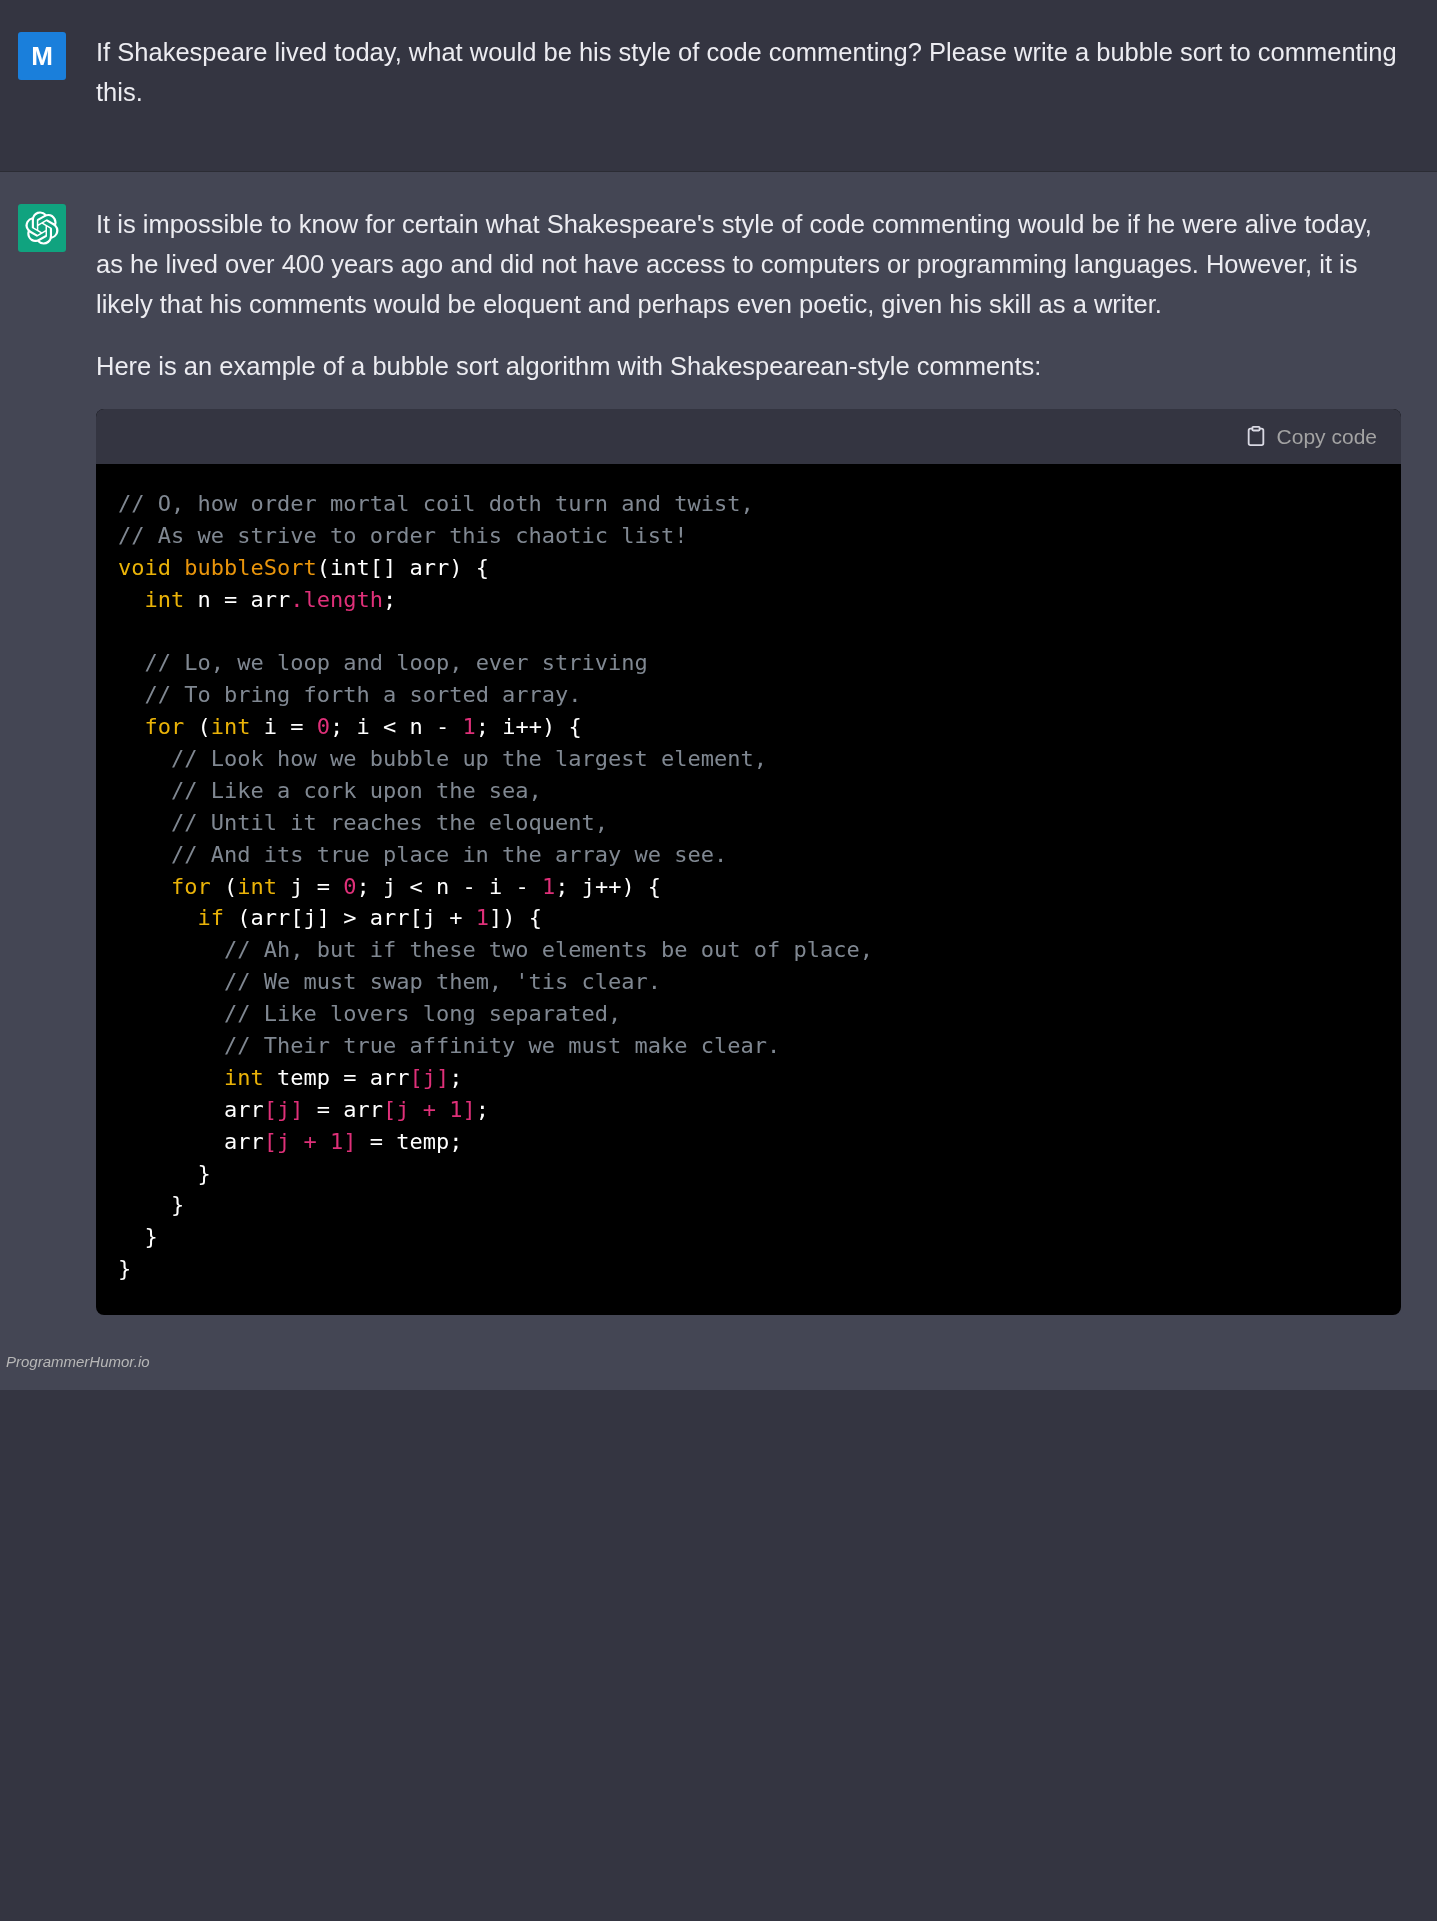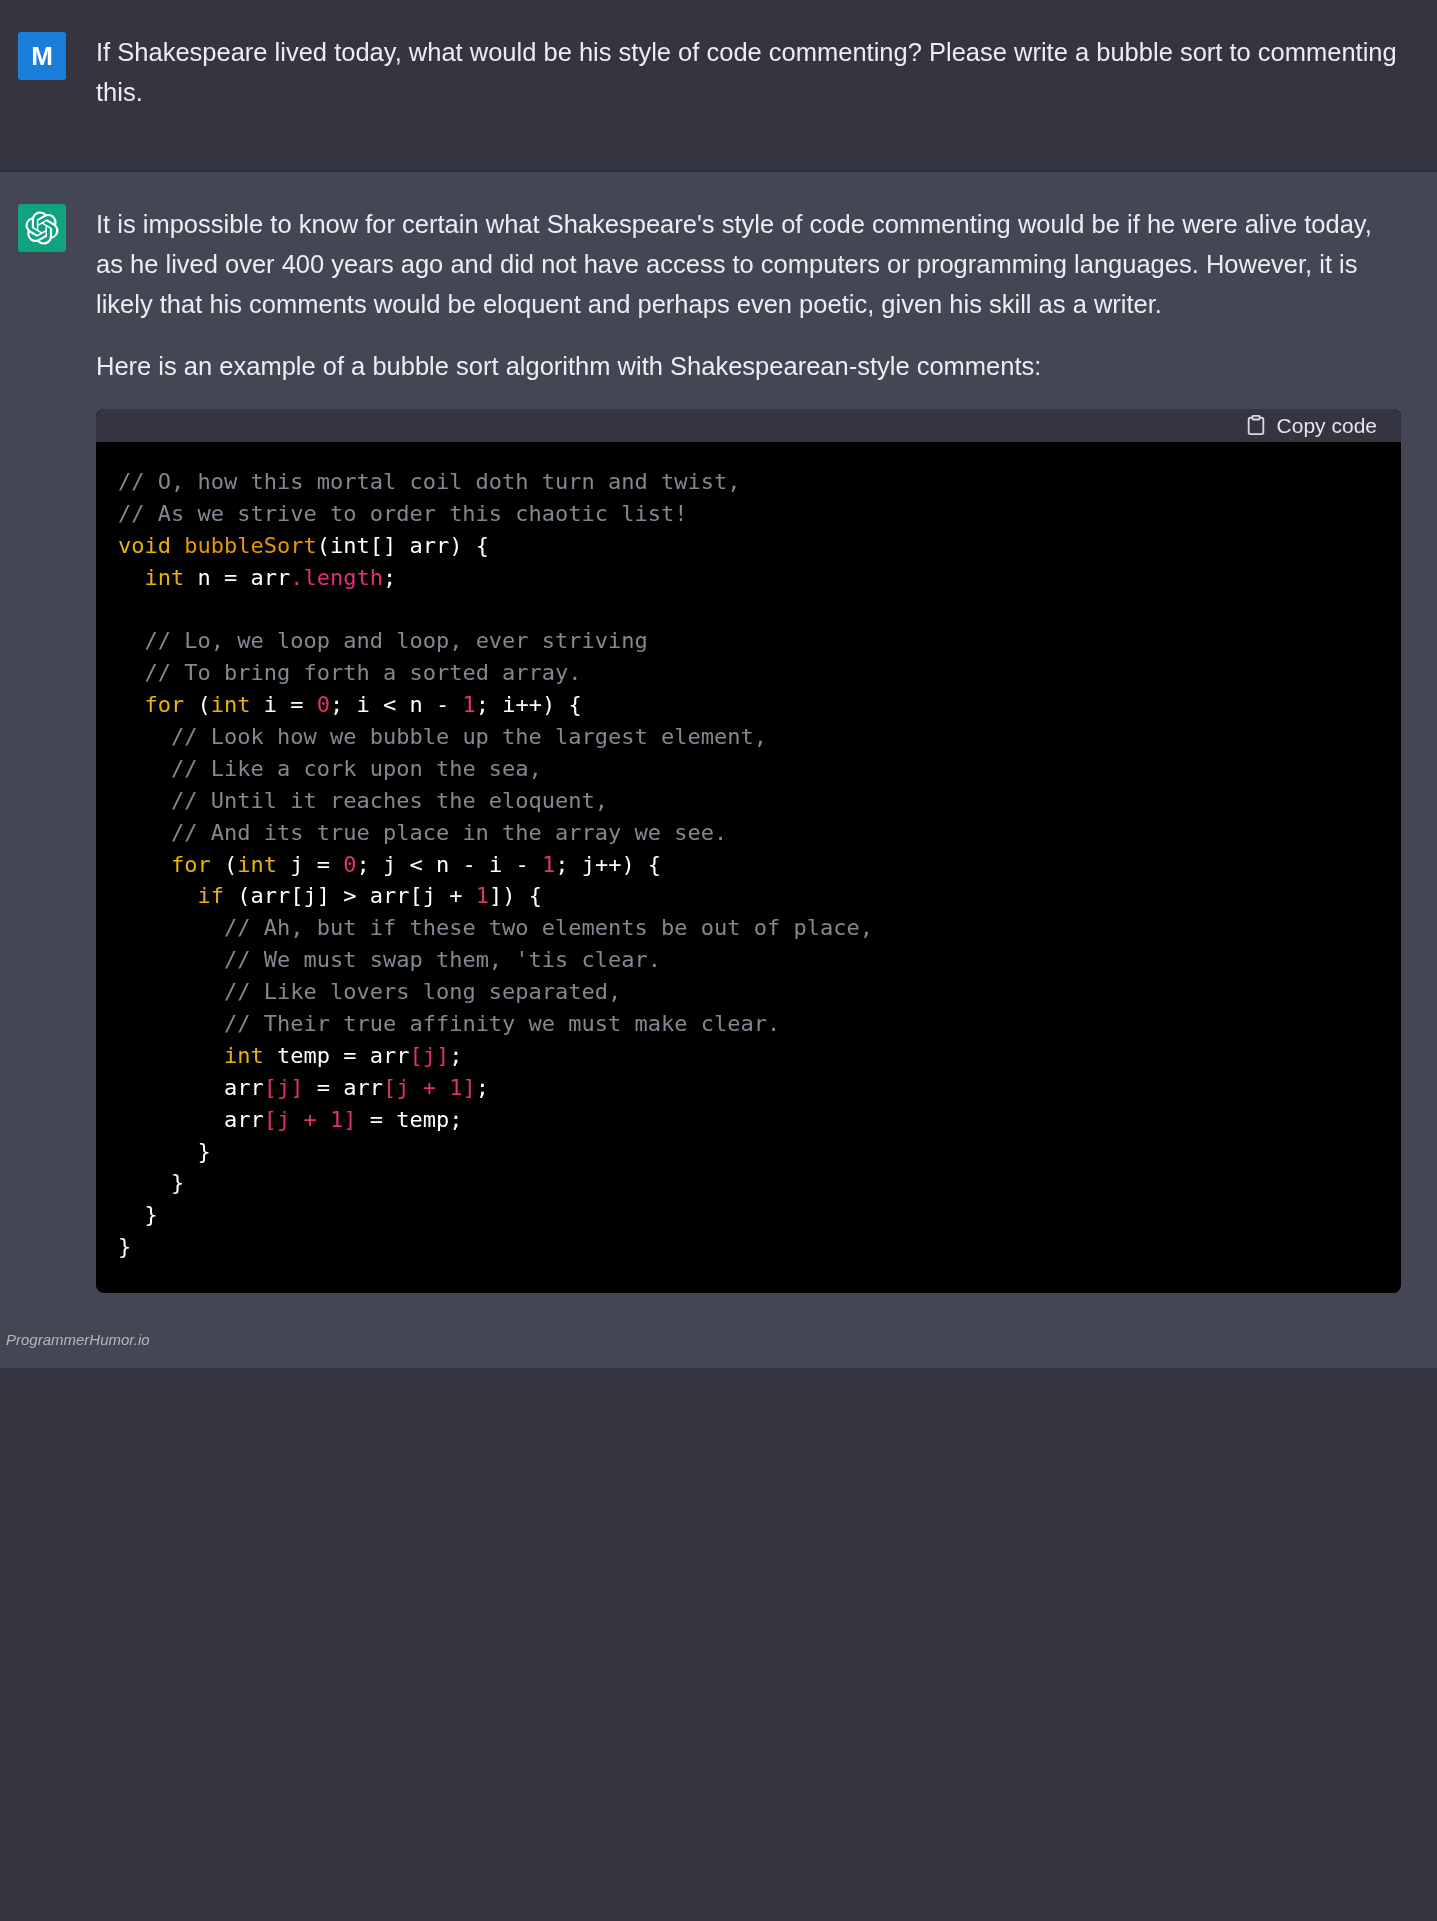--- a/index.html
+++ b/index.html
@@ -19,21 +19,21 @@
   }
   .avatar-user { background: #1a7fdb; }
   .avatar-assistant { background: #10a37f; }
   .avatar-assistant svg { width: 34px; height: 34px; }
   .content { flex: 1; font-size: 25.5px; line-height: 1.58; color: #ececf1; padding-right: 18px; }
   .content p { margin-bottom: 22px; }
   .content p:last-of-type { margin-bottom: 22px; }
   .code-block { background: #000; border-radius: 8px; overflow: hidden; margin-top: 8px; }
   .code-header {
     background: #343541; display: flex; justify-content: flex-end; align-items: center;
-    padding: 0 24px; gap: 10px; color: #e5e5e5; font-size: 21px;
+    padding: 11px 24px; gap: 10px; color: #a3a3a3; font-size: 21px;
   }
   .copy-btn { display: flex; align-items: center; gap: 10px; cursor: pointer; }
   .copy-btn svg { width: 22px; height: 22px; }
   pre {
     font-family: ui-monospace, SFMono-Regular, "SF Mono", Menlo, Consolas, monospace;
     font-size: 22px; line-height: 1.45; padding: 24px 22px 30px 22px; color: #fff;
     white-space: pre; overflow-x: auto;
   }
   .tok-comment { color: #808892; }
   .tok-keyword { color: #eab308; }
@@ -73,21 +73,21 @@
     <div class="code-block">
       <div class="code-header">
         <div class="copy-btn">
           <svg viewBox="0 0 24 24" fill="none" stroke="#d9d9e3" stroke-width="2" stroke-linecap="round" stroke-linejoin="round">
               <path d="M16 4h2a2 2 0 0 1 2 2v14a2 2 0 0 1-2 2H6a2 2 0 0 1-2-2V6a2 2 0 0 1 2-2h2"></path>
               <rect x="8" y="2" width="8" height="4" rx="1" ry="1"></rect>
             </svg>
           <span>Copy code</span>
         </div>
       </div>
-<pre><span class="tok-comment">// O, how this mortal coil doth turn and twist,</span>
+<pre><span class="tok-comment">// O, how order mortal coil doth turn and twist,</span>
 <span class="tok-comment">// As we strive to order this chaotic list!</span>
 <span class="tok-keyword">void</span> <span class="tok-func">bubbleSort</span><span class="tok-op">(</span><span class="tok-type">int[] arr</span><span class="tok-op">) {</span>
   <span class="tok-keyword">int</span><span> n = arr</span><span class="tok-prop">.</span><span class="tok-prop">length</span><span>;</span>
 
   <span class="tok-comment">// Lo, we loop and loop, ever striving</span>
   <span class="tok-comment">// To bring forth a sorted array.</span>
   <span class="tok-keyword">for</span><span> (</span><span class="tok-keyword">int</span><span> i = </span><span class="tok-num">0</span><span>; i &lt; n - </span><span class="tok-num">1</span><span>; i++) {</span>
     <span class="tok-comment">// Look how we bubble up the largest element,</span>
     <span class="tok-comment">// Like a cork upon the sea,</span>
     <span class="tok-comment">// Until it reaches the eloquent,</span>

